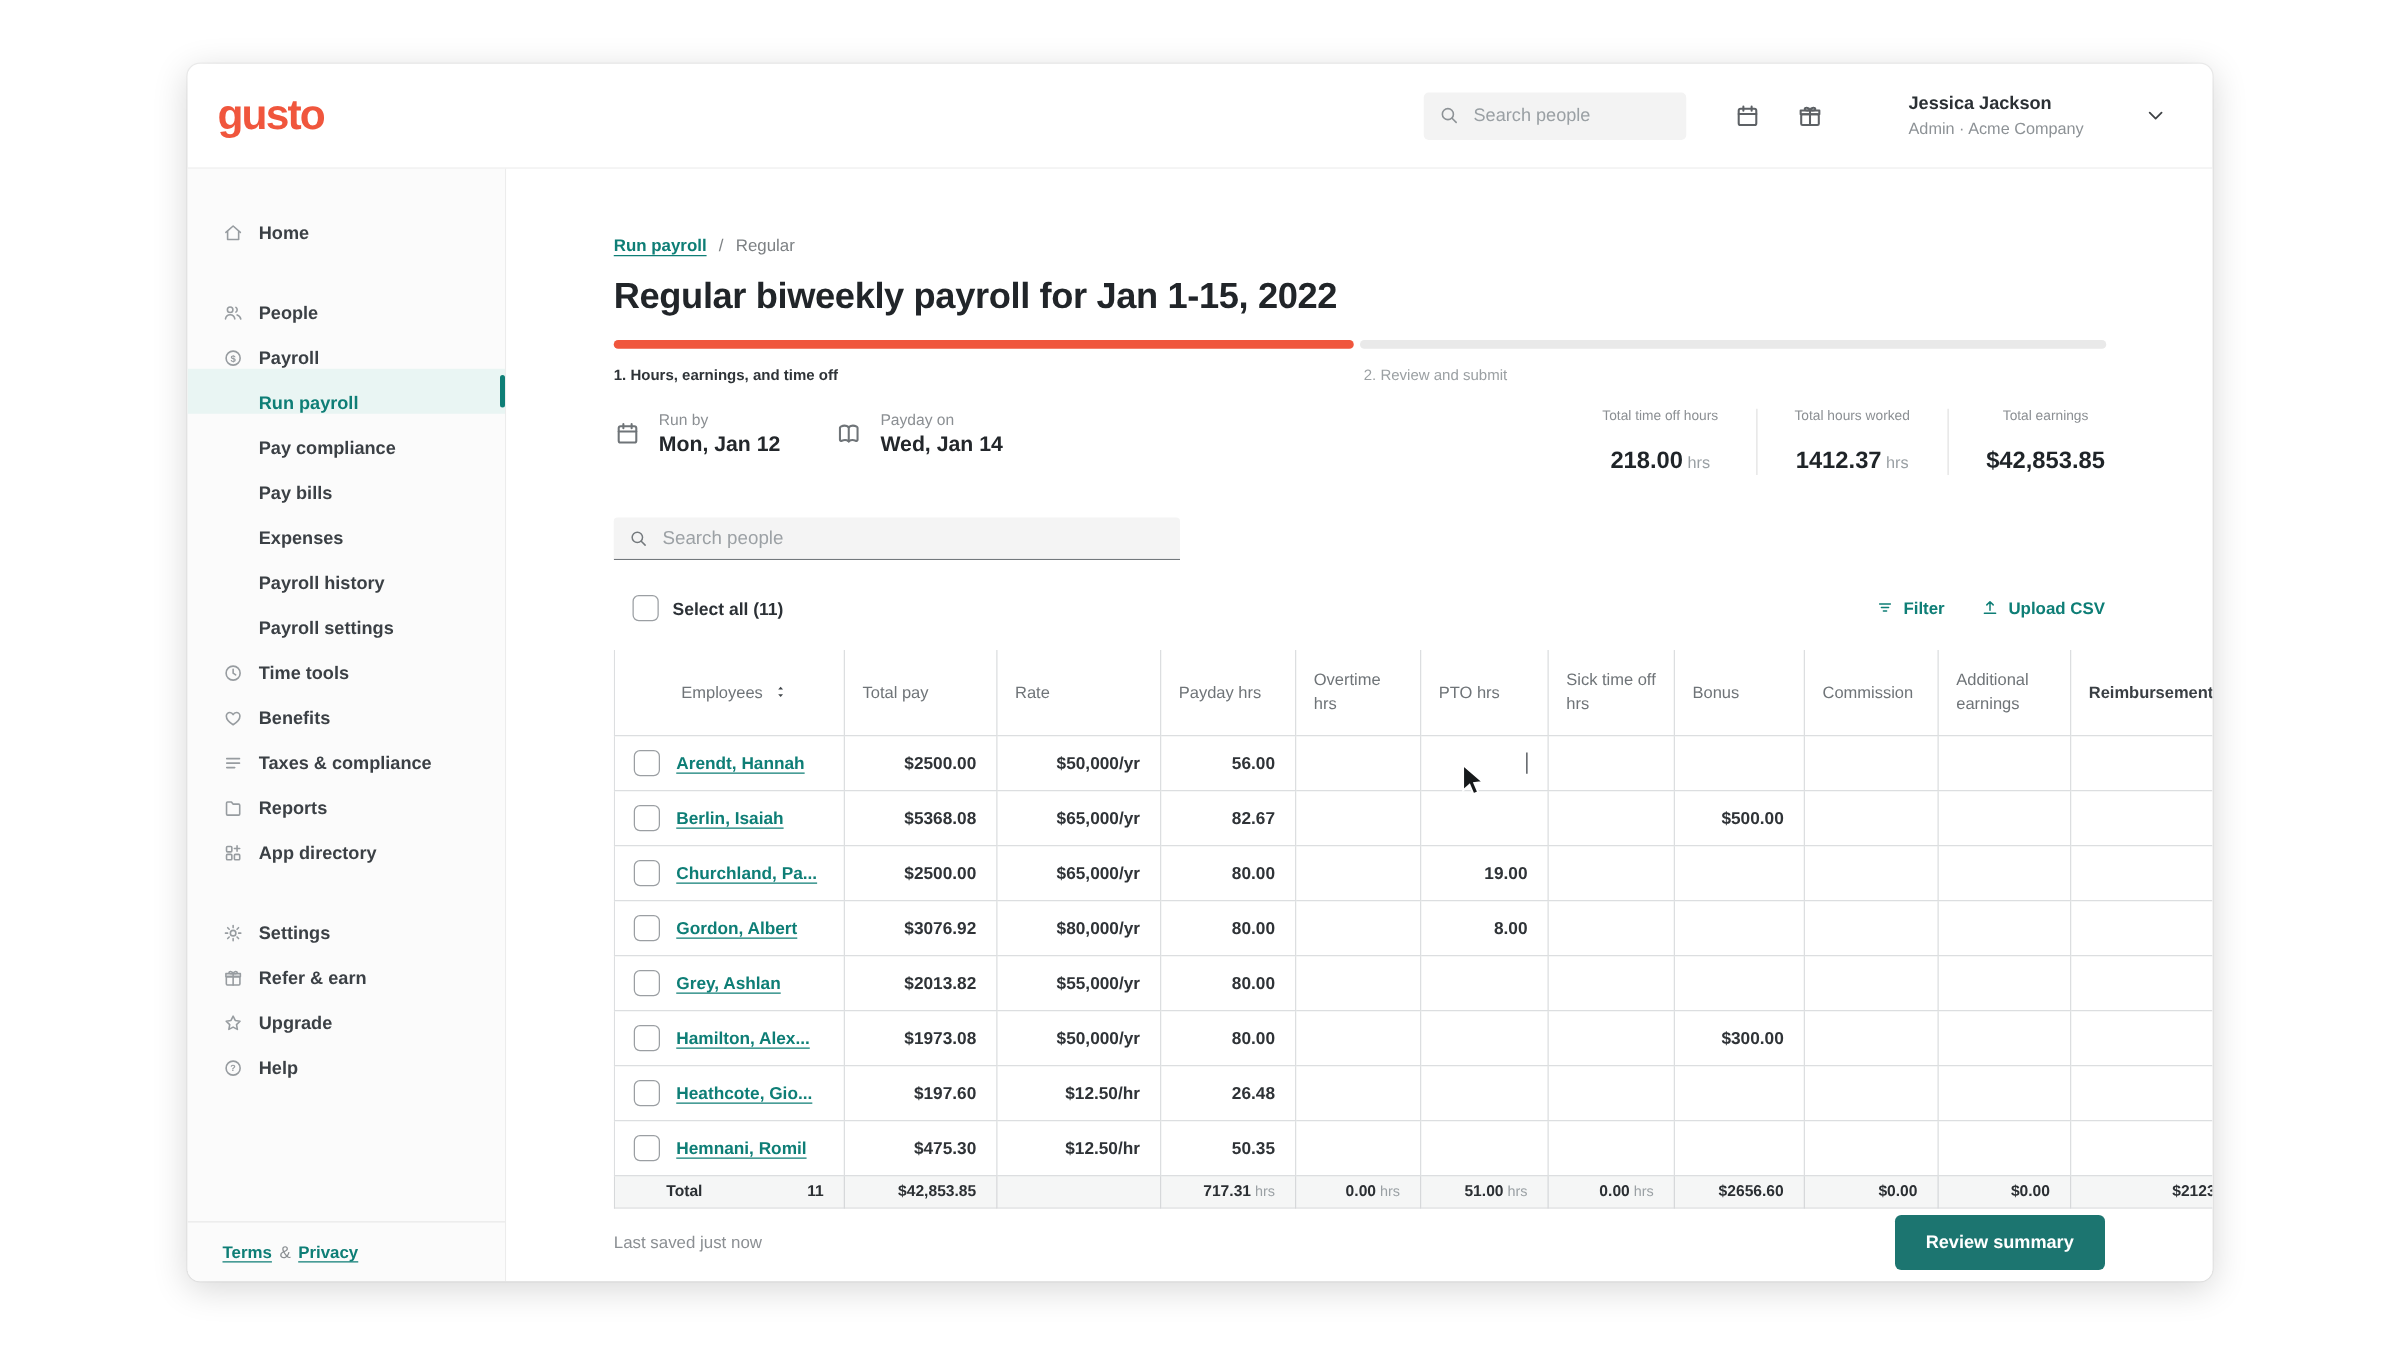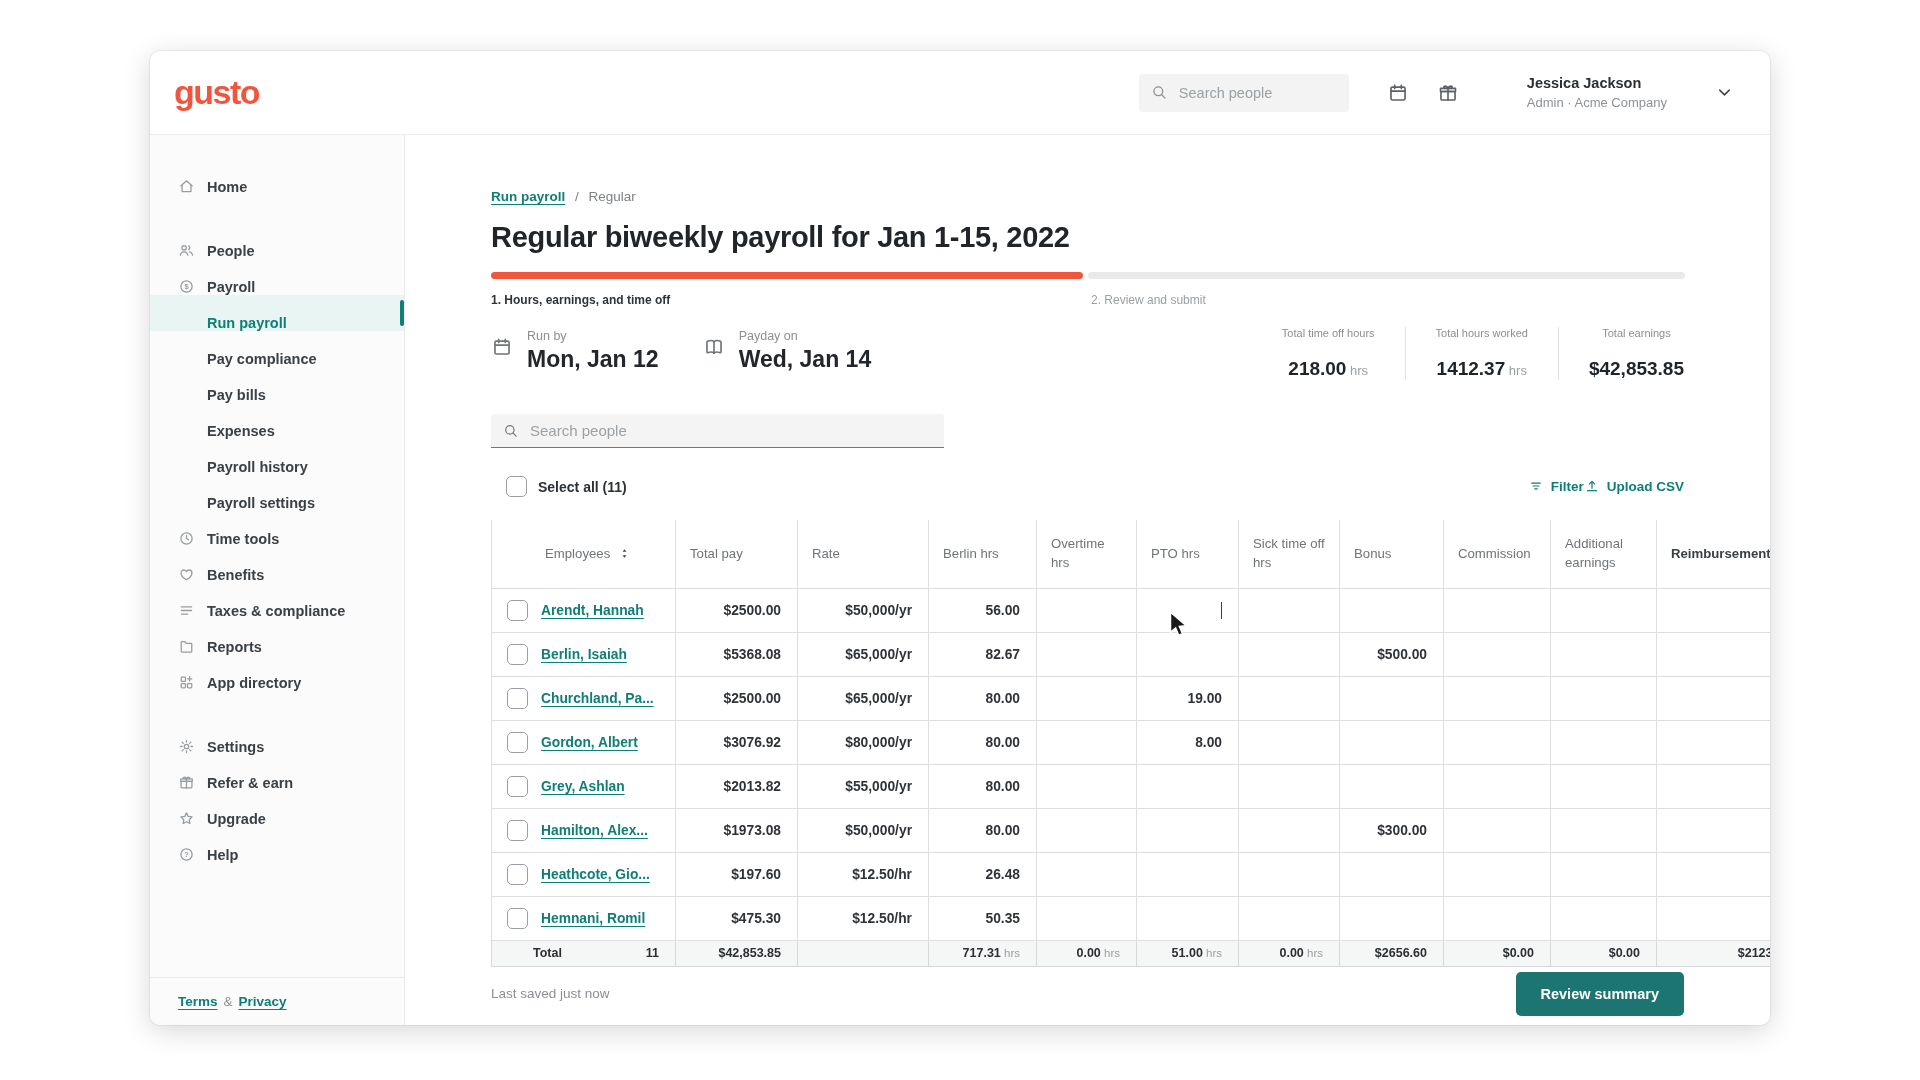--- a/index.html
+++ b/index.html
@@ -52,37 +52,37 @@
   .progress{position:absolute;left:86px;top:137px;width:1194px;height:7px;display:flex;gap:5px}
   .progress .fill{width:592px;background:var(--coral);border-radius:4px}
   .progress .rest{flex:1;background:#e9e9e9;border-radius:4px}
   .step{position:absolute;top:158px;font-size:12px}
   .step1{left:86px;font-weight:700;color:#2f3438}
   .step2{left:686px;color:#9ba0a3}
   .schedule{position:absolute;left:86px;top:194px;display:flex;gap:44px}
   .sched-item{display:flex;gap:14px}
   .sched-ic{width:22px;height:22px;color:#6f7478;margin-top:7px}
   .sched-label{font-size:12.5px;color:var(--gray);margin-bottom:3px}
-  .sched-value{font-size:23px;font-weight:700;color:#23272b}
+  .sched-value{font-size:17px;font-weight:700;color:#23272b}
   .stats{position:absolute;top:192px;right:86px;display:flex}
   .stat{padding:0 30px;border-left:1px solid #e2e2e2;text-align:center}
   .stat:first-child{border-left:none}
   .stat:last-child{padding-right:0}
   .stat-label{font-size:11px;color:var(--gray);margin-bottom:19px}
   .stat-value{font-size:19px;font-weight:700;color:#1f2428}
   .unit{color:#9aa0a4;font-weight:400;font-size:13px}
   
   .search2{position:absolute;left:86px;top:279px;width:453px;height:34px;background:#f4f4f4;border-bottom:1px solid #73787c;border-radius:3px 3px 0 0;display:flex;align-items:center;gap:9px;padding:0 12px;color:#74797d}
   .search2 input{flex:1;min-width:0;border:none;background:transparent;outline:none;font-size:15px;font-family:inherit;color:#3a3f43}
   .search2 input::placeholder{color:#9ca1a5}
   .s2ico{width:16px;height:16px}
   .selectrow{position:absolute;left:101px;top:341px;display:flex;align-items:center;gap:11px}
   .checkbox{width:21px;height:21px;border:1.5px solid #9b9fa3;border-radius:5px;background:#fff;display:inline-block;cursor:pointer;flex:0 0 21px}
   .selectlabel{font-size:14px;font-weight:600;color:#2c3136}
-  .actions{position:absolute;top:343px;right:86px;display:flex;align-items:center}
+  .actions{position:absolute;top:343px;right:86px;display:flex;gap:28px;align-items:center}
   .action{display:flex;align-items:center;gap:7px;color:var(--teal);font-size:13.5px;font-weight:700;cursor:pointer}
   .a-ic{width:16px;height:16px}
   
   .tablewrap{position:absolute;left:86px;top:385px;width:1280px;overflow:hidden}
   table{border-collapse:collapse;table-layout:fixed;width:1315px}
   th,td{border:1px solid var(--border)}
   thead th{border-top:none;height:68px;vertical-align:middle;text-align:left;font-weight:500;font-size:13.2px;color:#6f7478;padding:6px 10px 6px 14px;line-height:1.4}
   th.col-emp{padding-left:53px}
   th.col-last{font-weight:700;color:#3a3f44}
   .sort-ic{width:13px;height:13px;color:#3f4449;vertical-align:-2px;margin-left:8px}
@@ -388,21 +388,21 @@
               <col style="width: 150px;">
             </colgroup>
             <thead>
               <tr>
                 <th class="col-emp"><span>Employees</span><span class="sort-ic" style="display: inline-block;"><svg class="ic" viewBox="0 0 20 20" fill="none" stroke="currentColor" stroke-width="1.5" stroke-linecap="round" stroke-linejoin="round">
                       <path d="M10 3.6 13 7.2H7z" fill="currentColor" stroke="none"></path>
                       <path d="M10 16.4 13 12.8H7z" fill="currentColor" stroke="none"></path>
                     </svg></span></th>
                 <th><span>Total pay</span></th>
                 <th><span>Rate</span></th>
-                <th><span>Berlin hrs</span></th>
+                <th><span>Payday hrs</span></th>
                 <th><span>Overtime hrs</span></th>
                 <th><span>PTO hrs</span></th>
                 <th><span>Sick time off hrs</span></th>
                 <th><span>Bonus</span></th>
                 <th><span>Commission</span></th>
                 <th><span>Additional earnings</span></th>
                 <th class="col-last"><span>Reimbursement</span></th>
               </tr>
             </thead>
             <tbody>

